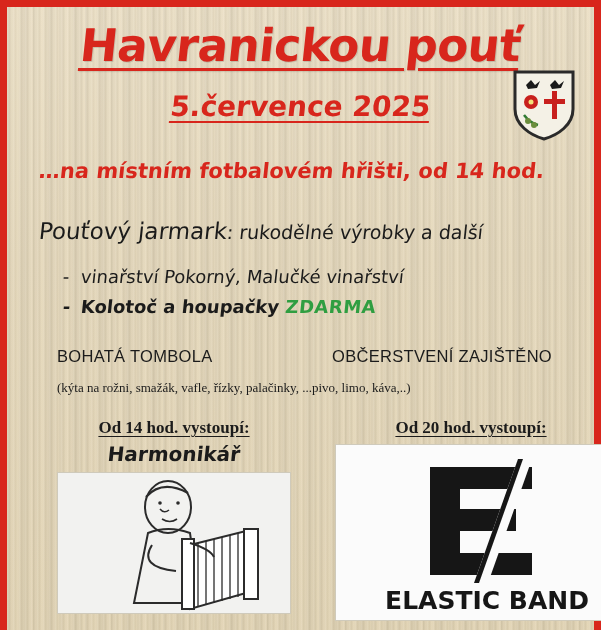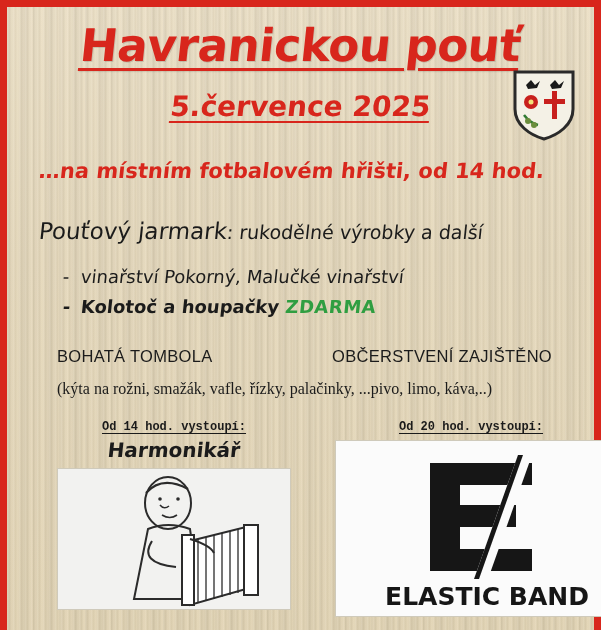--- a/index.html
+++ b/index.html
@@ -133,39 +133,39 @@
     justify-content: space-between;
     margin: 30px 28px 0 36px;
     font-family: "Liberation Sans", sans-serif;
     font-size: 16.5px;
     color: #1b1b1b;
     letter-spacing: 0.3px;
   }
   .note {
     margin: 14px 0 0 36px;
     font-family: "Liberation Serif", serif;
-    font-size: 16px;
+    font-size: 13px;
     color: #1b1b1b;
   }
 
   
   .performers {
     display: flex;
     margin: 22px 0 0 0;
     padding: 0 14px 0 36px;
     gap: 44px;
   }
   .perf {
     text-align: center;
     flex: 0 0 auto;
   }
   .perf .when {
-    font-family: Liberation Mono, monospace;
-    font-weight: bold;
-    font-size: 12px;
+    font-family: Liberation Serif, serif;
+    font-weight: bold;
+    font-size: 17px;
     color: #1b1b1b;
     text-decoration: underline;
     text-underline-offset: 3px;
   }
   .perf .who {
     margin-top: 4px;
     font-family: "DejaVu Sans", sans-serif;
     font-weight: bold;
     font-size: 20px;
     color: #1b1b1b;

